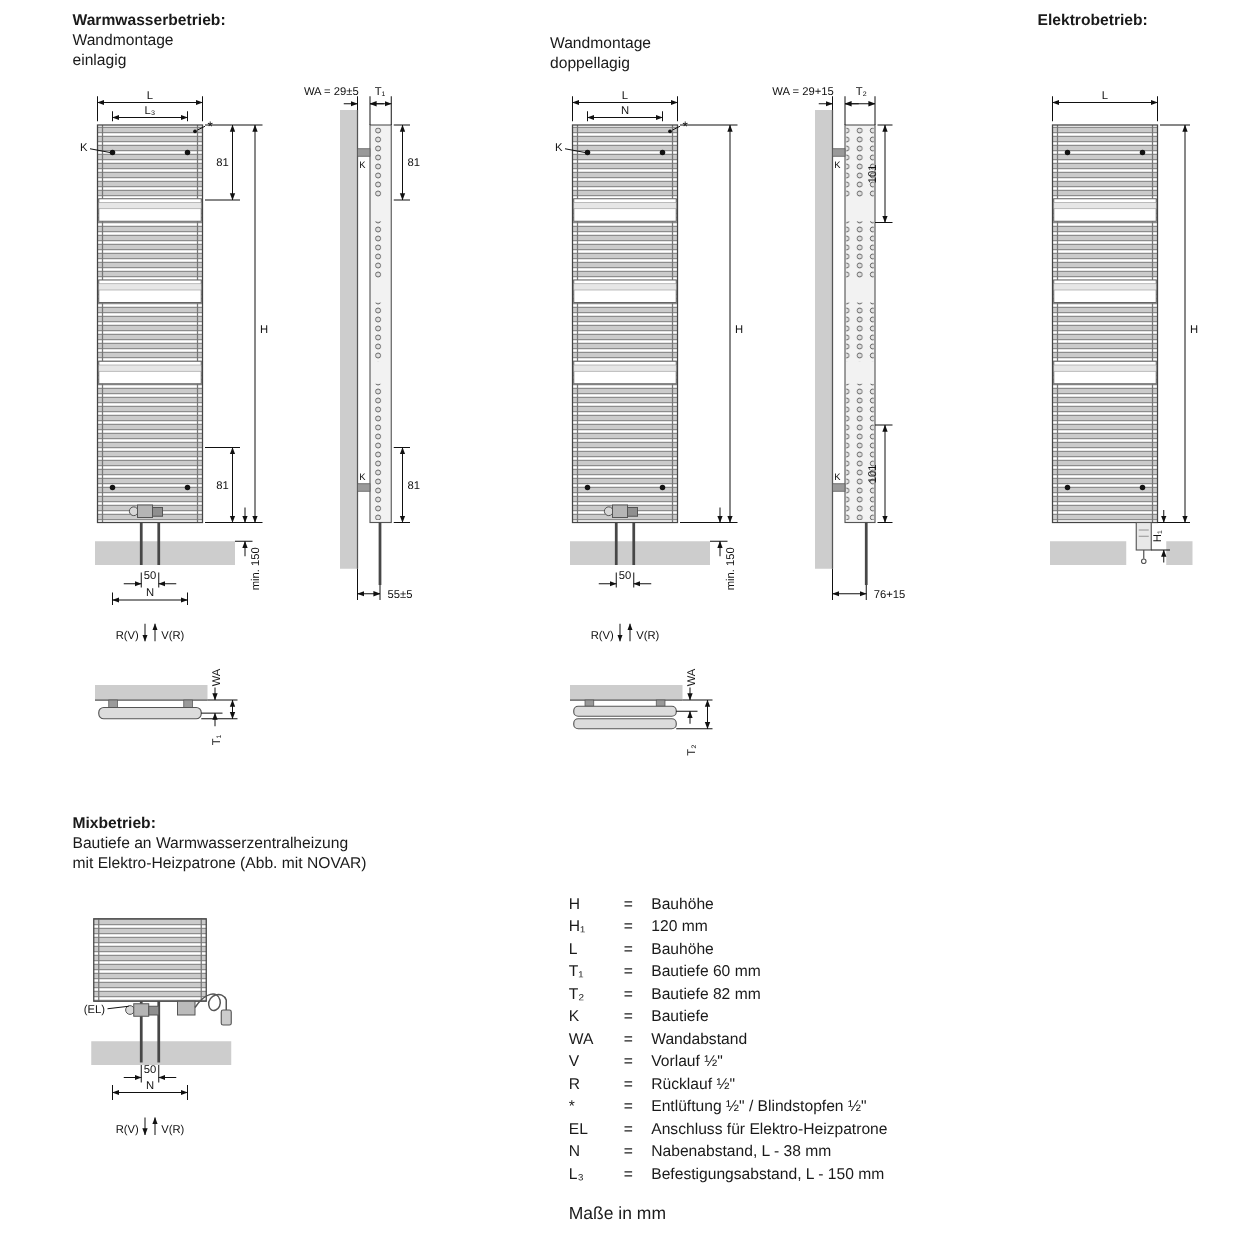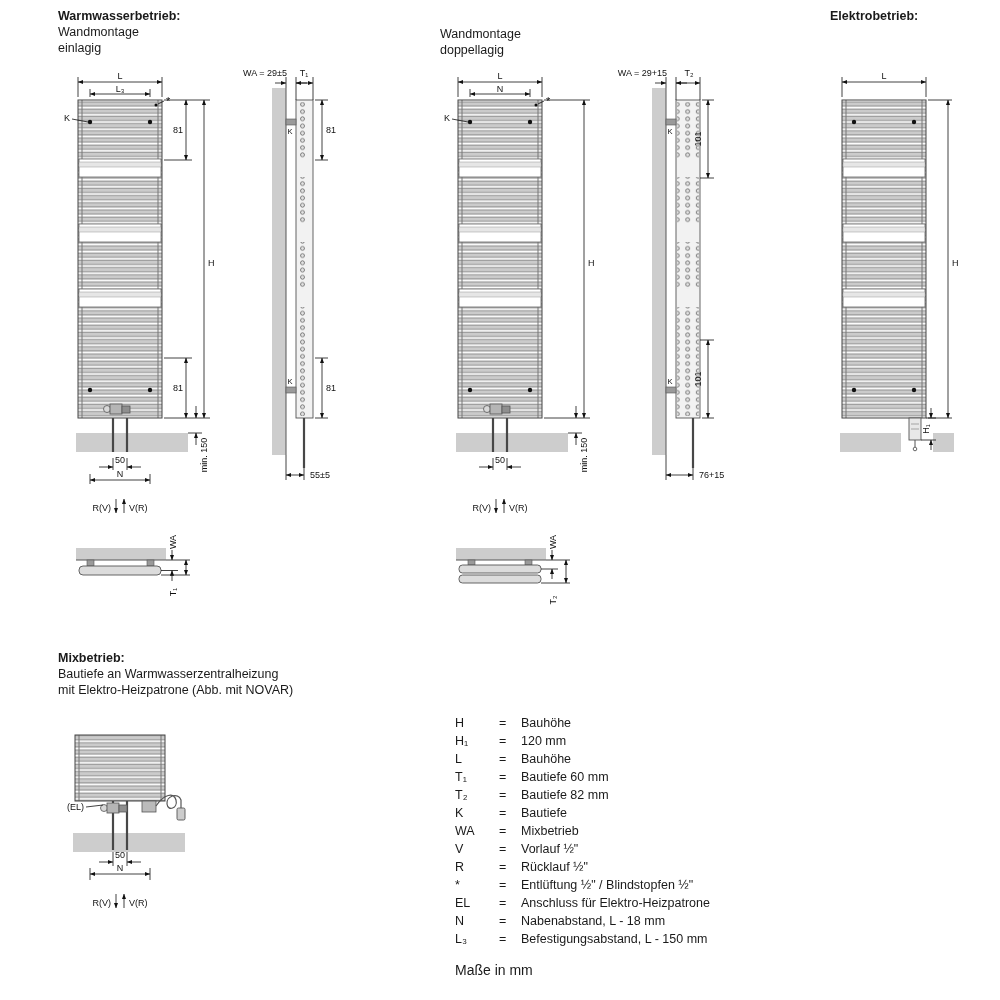--- a/index.html
+++ b/index.html
@@ -495,21 +495,21 @@
       <span class="ldesc">Bautiefe 82 mm</span>
     </div>
   <div class="lrow">
       <span class="lsym">K</span>
       <span class="leq">=</span>
       <span class="ldesc">Bautiefe</span>
     </div>
   <div class="lrow">
       <span class="lsym">WA</span>
       <span class="leq">=</span>
-      <span class="ldesc">Mixbetrieb</span>
+      <span class="ldesc">Wandabstand</span>
     </div>
   <div class="lrow">
       <span class="lsym">V</span>
       <span class="leq">=</span>
       <span class="ldesc">Vorlauf ½"</span>
     </div>
   <div class="lrow">
       <span class="lsym">R</span>
       <span class="leq">=</span>
       <span class="ldesc">Rücklauf ½"</span>
@@ -520,21 +520,21 @@
       <span class="ldesc">Entlüftung ½" / Blindstopfen ½"</span>
     </div>
   <div class="lrow">
       <span class="lsym">EL</span>
       <span class="leq">=</span>
       <span class="ldesc">Anschluss für Elektro-Heizpatrone</span>
     </div>
   <div class="lrow">
       <span class="lsym">N</span>
       <span class="leq">=</span>
-      <span class="ldesc">Nabenabstand, L - 18 mm</span>
+      <span class="ldesc">Nabenabstand, L - 38 mm</span>
     </div>
   <div class="lrow">
       <span class="lsym">L₃</span>
       <span class="leq">=</span>
       <span class="ldesc">Befestigungsabstand, L - 150 mm</span>
     </div>
 </div>
 
 <div class="footer">Maße in mm</div>
 

